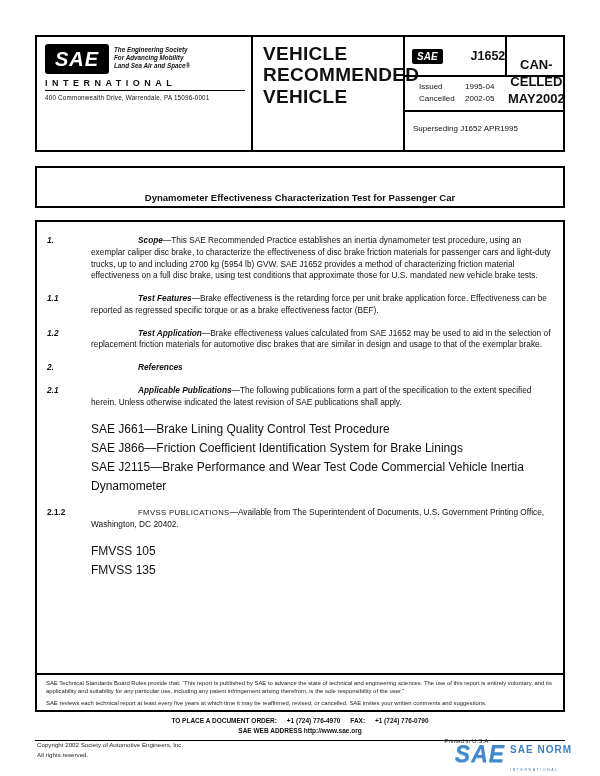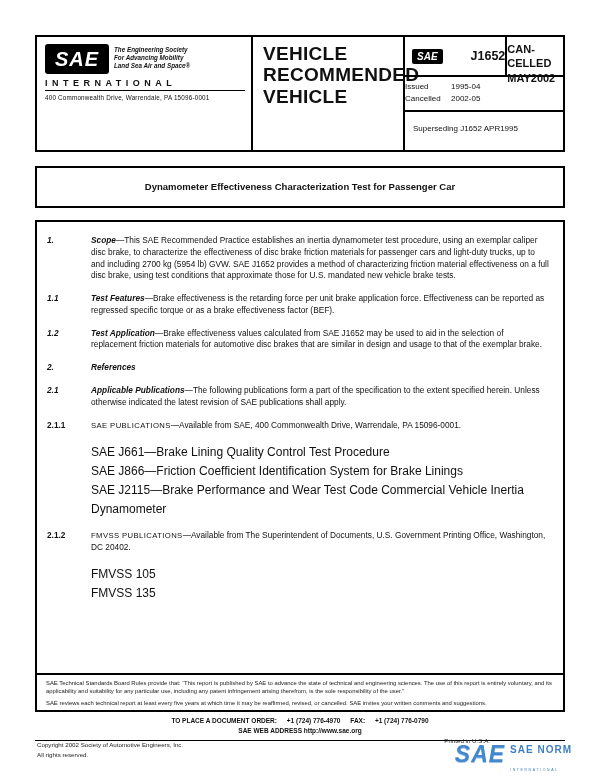--- a/index.html
+++ b/index.html
@@ -22,42 +22,42 @@
 
   .h-center { width:152px; flex:0 0 152px; border-right:2px solid #000; padding:6px 0 0 10px; }
   .doctype div { font-weight:bold; font-size:19px; line-height:1.13; letter-spacing:0.3px; }
 
   .h-right { flex:1; display:flex; flex-direction:column; font-size:8px; }
   .hr-row1 { display:flex; border-bottom:2px solid #000; height:40px; flex:0 0 40px; }
   .desig { flex:1; display:flex; align-items:center; gap:4px; padding-left:7px; }
   .sae-mini { background:#000; color:#fff; font-style:italic; font-weight:bold; font-size:10px;
               padding:2px 5px; border-radius:2px; }
   .desig-num { font-weight:bold; font-size:12.5px;margin-left:24px; }
-  .cancel-box { width:60px; flex:0 0 60px; border-left:2px solid #000; text-align:left;
-                font-weight:bold; font-size:11px; line-height:1.3; padding-top:5px; }
-  .hr-row2 { border-bottom:2px solid #000; padding:4px 8px 3px 0; flex:0 0 35px; }
+  .cancel-box { width:60px; flex:0 0 60px; border-left:2px solid #000; text-align:center;
+                font-weight:bold; font-size:13px; line-height:1.3; padding-top:20px; }
+  .hr-row2 { border-bottom:2px solid #000; padding:4px 8px 3px 14px; flex:0 0 35px; }
   .date-line { display:flex; line-height:1.55; }
   .date-label { width:46px; flex:0 0 46px; }
   .hr-row3 { padding:12px 8px; }
 
   
   .title-frame { position:absolute; left:35px; top:166px; width:530px; height:42px;
                  border:2px solid #000; display:flex; flex-direction:column;
-                 justify-content:center; text-align:center; font-weight:bold;
+                 justify-content:flex-end; text-align:center; font-weight:bold;
                  font-size:9.5px; line-height:1.55; background:#fff; }
 
   
   .body-frame { position:absolute; left:35px; top:220px; width:530px; height:492px;
                 border:2px solid #000; display:flex; flex-direction:column;
                 padding:13px 12px 0 10px; background:#fff; }
   .sec { display:flex; margin-bottom:11px; font-size:8.3px; line-height:1.42; }
   .sec-num { width:44px; flex:0 0 44px; font-weight:bold; }
   .sec-num.ital { font-style:italic; }
   .sec-text { flex:1; }
-  .sec-head { font-weight:bold; font-style:italic; }
+  .sec-head { font-weight:bold; font-style:italic;margin-left:47px; }
   .sec-head.caps { font-style:normal; font-weight:normal; font-size:7.7px; letter-spacing:0.4px; }
   .ref-list { margin:0 0 11px 44px; font-size:12px; line-height:1.6; }
   .fineprint { margin-top:auto; border-top:2px solid #000; margin-left:-10px; margin-right:-12px;
                padding:4px 9px 3px 9px; font-size:5.9px; line-height:1.4; color:#222; }
   .fineprint p + p { margin-top:3px; }
 
   
   .order-block { position:absolute; left:35px; top:716px; width:530px; text-align:center;
                  font-size:6.5px; font-weight:bold; line-height:1.6;
                  border-bottom:1px solid #000; padding-bottom:3px; }
@@ -149,24 +149,20 @@
     <div class="sec">
       <div class="sec-num ital">2.</div>
       <div class="sec-text"><span class="sec-head">References</span></div>
     </div>
 
     <div class="sec">
       <div class="sec-num ital">2.1</div>
       <div class="sec-text"><span class="sec-head">Applicable Publications</span><span>—The following publications form a part of the specification to the extent specified herein.  Unless otherwise indicated the latest revision of SAE publications shall apply.</span></div>
     </div>
 
-    <div class="sec">
-      <div class="sec-num">2.1.1</div>
-      <div class="sec-text"><span class="sec-head caps">SAE PUBLICATIONS</span><span>—Available from SAE, 400 Commonwealth Drive, Warrendale, PA 15096-0001.</span></div>
-    </div>
 
     <div class="ref-list">
       <div>SAE J661—Brake Lining Quality Control Test Procedure</div>
       <div>SAE J866—Friction Coefficient Identification System for Brake Linings</div>
       <div>SAE J2115—Brake Performance and Wear Test Code Commercial Vehicle Inertia Dynamometer</div>
     </div>
 
     <div class="sec">
       <div class="sec-num">2.1.2</div>
       <div class="sec-text"><span class="sec-head caps">FMVSS PUBLICATIONS</span><span>—Available from The Superintendent of Documents, U.S. Government Printing Office, Washington, DC 20402.</span></div>

